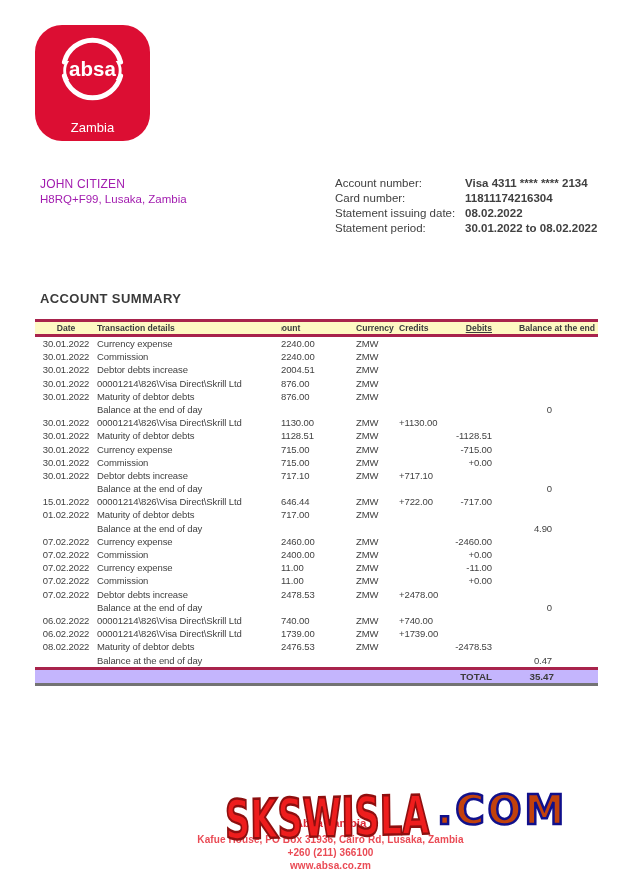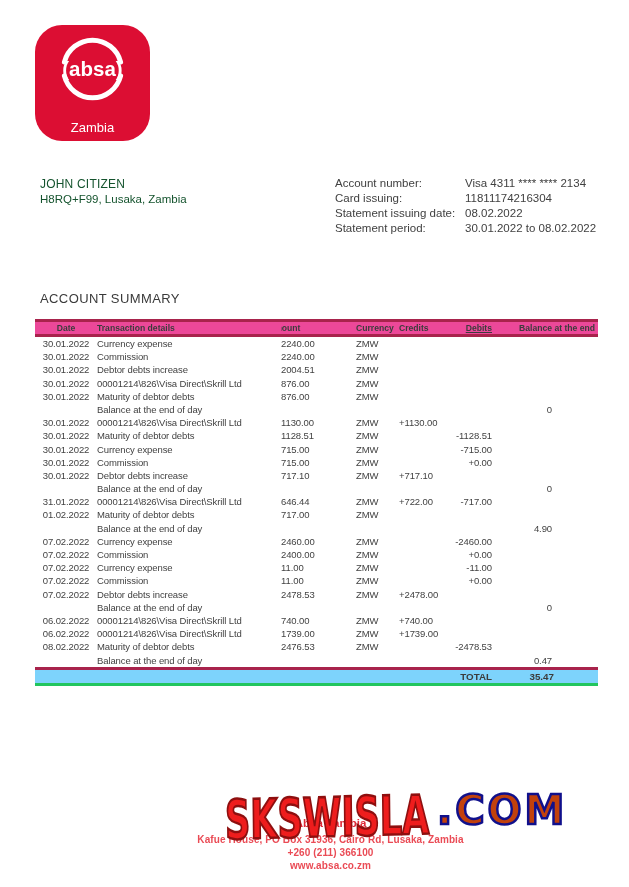--- a/index.html
+++ b/index.html
@@ -7,53 +7,53 @@
     width:629px;height:887px;background:#ffffff;position:relative;overflow:hidden;
     font-family:"Liberation Sans", sans-serif;color:#404040;
     -webkit-font-smoothing:antialiased;
   }
   .page{position:absolute;inset:0;}
 
   
   .logo{position:absolute;left:35px;top:25px;width:115px;height:116px;}
 
   
-  .customer{position:absolute;left:40px;top:177px;color:#14532d;}
+  .customer{position:absolute;left:40px;top:177px;color:#a21caf;}
   .customer .name{font-size:12px;letter-spacing:.2px;margin-bottom:2px;}
   .customer .addr{font-size:11.5px;}
 
   
   .acct{position:absolute;left:335px;top:176px;font-size:11.5px;color:#414141;}
   .acct-row{display:flex;height:15px;line-height:15px;}
   .acct-row .lbl{width:130px;}
-  .acct-row .val{white-space:nowrap;}
-
-  
-  .summary-title{position:absolute;left:40px;top:291px;font-size:13px;font-weight:normal;
+  .acct-row .val{white-space:nowrap;font-weight:bold;}
+
+  
+  .summary-title{position:absolute;left:40px;top:291px;font-size:13px;font-weight:bold;
     letter-spacing:.4px;color:#3a3a3a;}
 
   
   .table{position:absolute;left:35px;top:319px;width:563px;font-size:9.5px;color:#424242;}
-  .thead{display:flex;align-items:center;height:12px;line-height:12px;background:#ec4899;
+  .thead{display:flex;align-items:center;height:12px;line-height:12px;background:#fef9c3;
     border-top:3px solid #a8234c;border-bottom:3px solid #a8234c;
     font-size:8.6px;font-weight:bold;color:#3c3c3c;}
   .trow{display:flex;height:13.2px;line-height:13.2px;letter-spacing:-.1px;}
   .cell{overflow:hidden;white-space:nowrap;}
   .c-date{width:62px;text-align:center;}
   .c-det{width:184px;text-align:left;}
   .c-amt{width:75px;text-align:left;}
   .c-cur{width:43px;text-align:left;}
   .c-cre{width:48px;text-align:left;}
   .c-deb{width:45px;text-align:right;}
   .c-bal{flex:1;text-align:right;padding-right:46px;}
   .thead .c-amt{text-indent:-13px;}
   .thead .c-deb{text-align:right;text-decoration:underline;}
   .thead .c-bal{padding-right:3px;}
-  .total-row{display:flex;align-items:center;height:13px;line-height:13px;background:#7dd3fc;
-    border-top:3px solid #a8234c;border-bottom:3px solid #22c55e;font-weight:bold;color:#3c3c3c;
+  .total-row{display:flex;align-items:center;height:13px;line-height:13px;background:#c4b5fd;
+    border-top:3px solid #a8234c;border-bottom:3px solid #737373;font-weight:bold;color:#3c3c3c;
     font-size:9.8px;}
   .total-row .t-lbl{width:457px;text-align:right;}
   .total-row .t-val{flex:1;text-align:right;padding-right:44px;}
 
   
   .footer{position:absolute;left:16px;top:817px;width:629px;text-align:center;z-index:1;}
   .footer .company{font-size:11.5px;font-weight:bold;color:#e02a38;margin-bottom:4px;}
   .footer .line{font-size:10px;line-height:13px;color:#ea4b55;font-weight:bold;letter-spacing:.1px;}
 
   
@@ -84,21 +84,21 @@
     <div class="name">JOHN CITIZEN</div>
     <div class="addr">H8RQ+F99, Lusaka, Zambia</div>
   </div>
 
   <div class="acct">
     <div class="acct-row">
       <span class="lbl">Account number:</span>
       <span class="val">Visa 4311 **** **** 2134</span>
     </div>
     <div class="acct-row">
-      <span class="lbl">Card issuing:</span>
+      <span class="lbl">Card number:</span>
       <span class="val">11811174216304</span>
     </div>
     <div class="acct-row">
       <span class="lbl">Statement issuing date:</span>
       <span class="val">08.02.2022</span>
     </div>
     <div class="acct-row">
       <span class="lbl">Statement period:</span>
       <span class="val">30.01.2022 to 08.02.2022</span>
     </div>
@@ -219,21 +219,21 @@
         <div class="trow">
           <div class="cell c-date"></div>
           <div class="cell c-det">Balance at the end of day</div>
           <div class="cell c-amt"></div>
           <div class="cell c-cur"></div>
           <div class="cell c-cre"></div>
           <div class="cell c-deb"></div>
           <div class="cell c-bal">0</div>
         </div>
         <div class="trow">
-          <div class="cell c-date">31.01.2022</div>
+          <div class="cell c-date">15.01.2022</div>
           <div class="cell c-det">00001214\826\Visa Direct\Skrill Ltd</div>
           <div class="cell c-amt">646.44</div>
           <div class="cell c-cur">ZMW</div>
           <div class="cell c-cre">+722.00</div>
           <div class="cell c-deb">-717.00</div>
           <div class="cell c-bal"></div>
         </div>
         <div class="trow">
           <div class="cell c-date">01.02.2022</div>
           <div class="cell c-det">Maturity of debtor debts</div>

